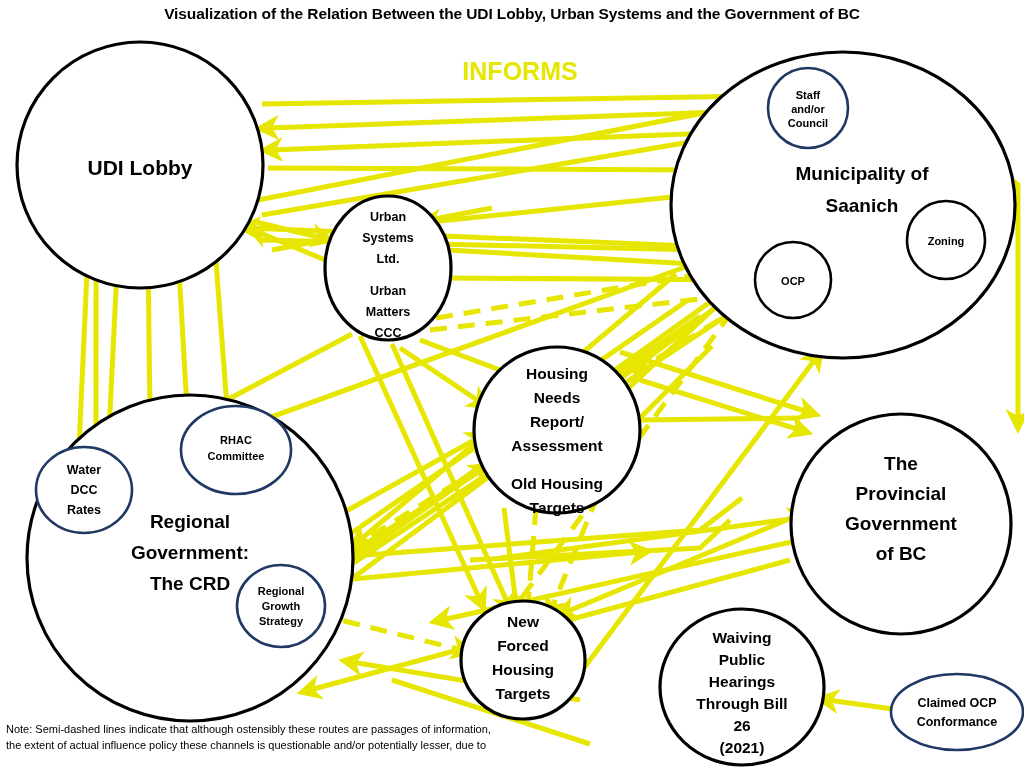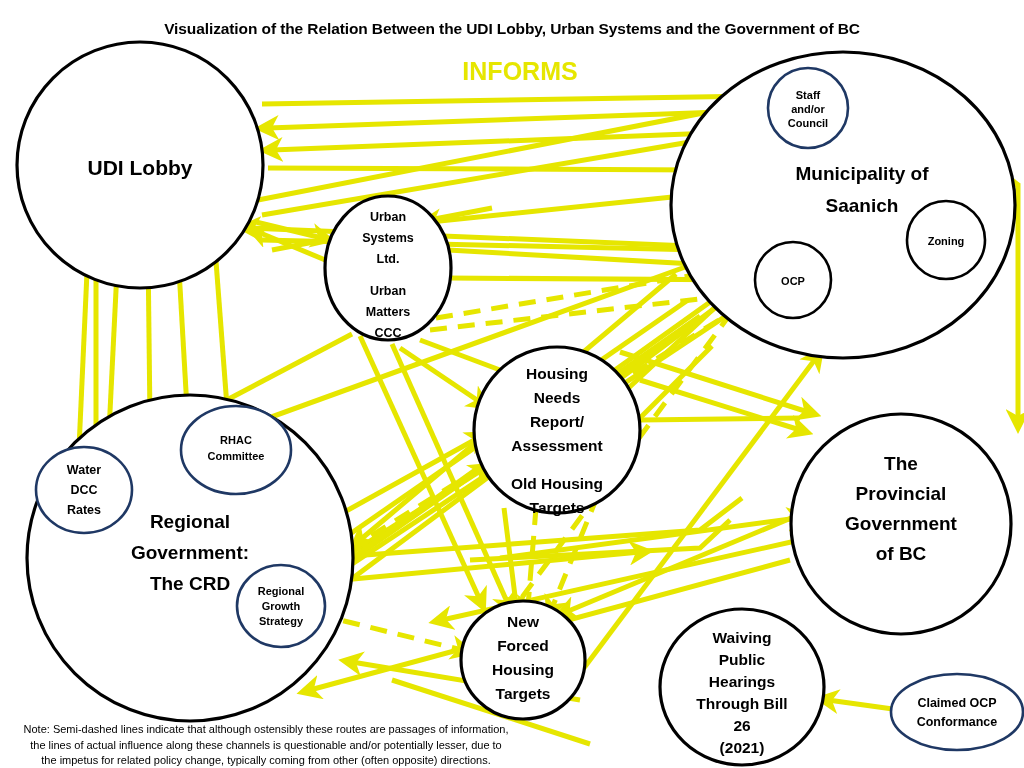--- a/index.html
+++ b/index.html
@@ -11,31 +11,31 @@
   #stage{position:relative;width:1024px;height:768px;background:#fff;}
   svg#diagram{position:absolute;left:0;top:0;width:1024px;height:768px;}
 
   .title-block{
     position:absolute;left:0;top:0;width:1024px;
     text-align:center;
     font-weight:bold;
     font-size:15.5px;
     line-height:21px;
     letter-spacing:-0.1px;
-    padding-top:18px;
+    padding-top:3px;
     box-sizing:border-box;
   }
   .title-line{display:block;}
 
   .footnote{
     position:absolute;left:6px;top:722px;width:520px;
     font-size:11px;line-height:15.5px;
     text-align:left;
   }
-  .footnote span{display:block;text-align:center;}
+  .footnote span{display:block;}
 
   
   text{ font-family:"Liberation Sans", sans-serif; fill:#000; }
   .node-label-xl{ font-size:21px; font-weight:bold; }
   .node-label-lg{ font-size:19px; font-weight:bold; }
   .node-label-md{ font-size:15.5px; font-weight:bold; }
   .node-label-sm{ font-size:12.5px; font-weight:bold; }
   .node-label-xs{ font-size:11px; font-weight:bold; }
   .informs-label{ font-size:25px; font-weight:bold; fill:#E6E600; }
 
@@ -273,17 +273,16 @@
       <text class="node-label-sm" x="957" y="707" text-anchor="middle">Claimed OCP</text>
       <text class="node-label-sm" x="957" y="726" text-anchor="middle">Conformance</text>
     </g>
 
     <text class="informs-label" x="520" y="80" text-anchor="middle">INFORMS</text>
 
   </svg>
 
   <div class="footnote">
     <span>Note: Semi-dashed lines indicate that although ostensibly these routes are passages of information,</span>
-    <span>the lines of actual influence along these channels is questionable and/or potentially lesser, due to</span>
-    <span>the impetus for related policy change, typically coming from other (often opposite) directions.</span>
+    <span>the extent of actual influence policy these channels is questionable and/or potentially lesser, due to</span>
   </div>
 
 </div>
 
 </body></html>

